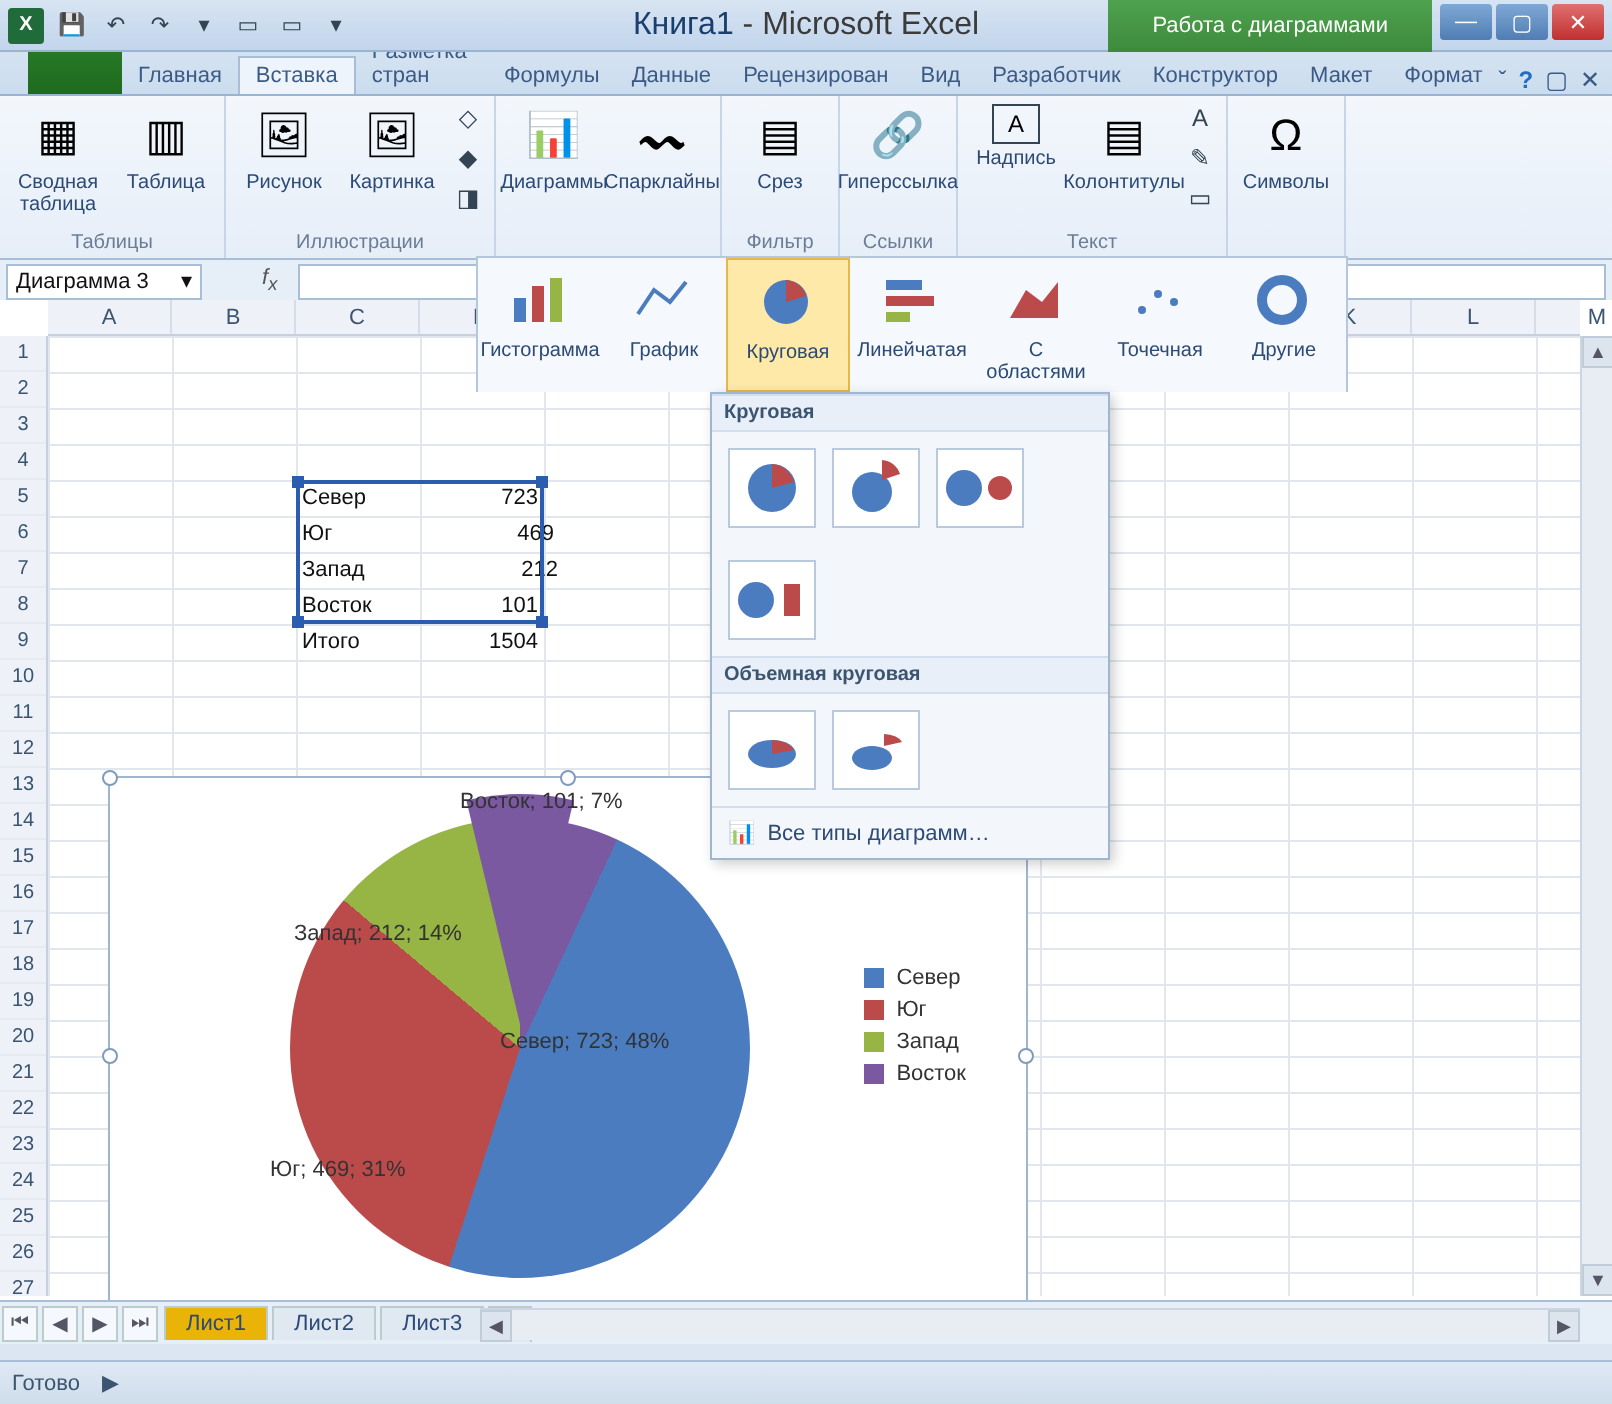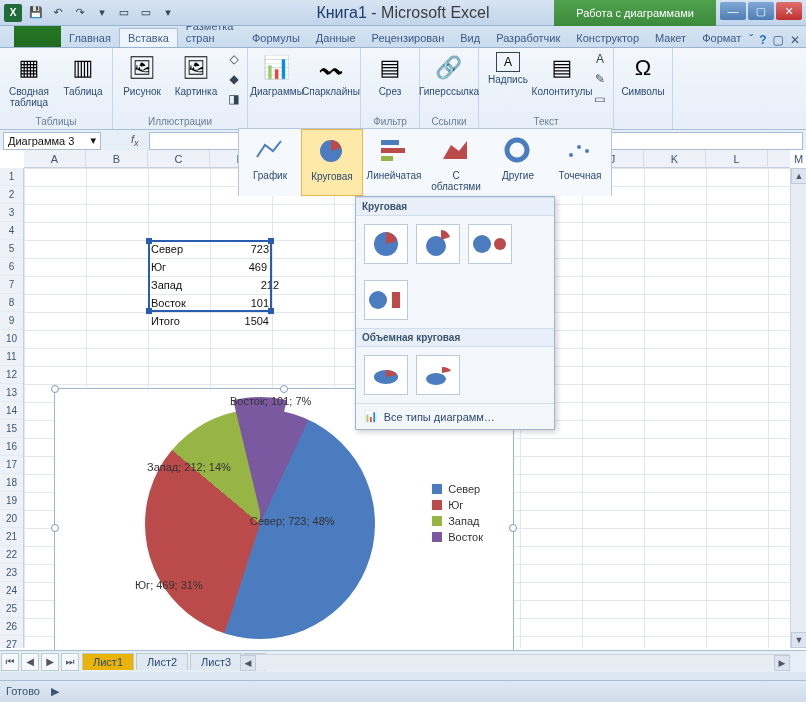--- a/index.html
+++ b/index.html
@@ -290,21 +290,21 @@
       <div class="rh">25</div>
       <div class="rh">26</div>
       <div class="rh">27</div>
     </div>
   <div class="cells">
     <div class="gridlines"></div>
 
     <div class="cell" style="left:124px;top:72px;width:62px">Север</div>
     <div class="cell" style="left:186px;top:72px;width:62px;justify-content:flex-end">723</div>
     <div class="cell" style="left:124px;top:90px;width:62px">Юг</div>
-    <div class="cell" style="left:184px;top:90px;width:62px;justify-content:flex-end">469</div>
+    <div class="cell" style="left:194px;top:90px;width:62px;justify-content:flex-end">469</div>
     <div class="cell" style="left:124px;top:108px;width:62px">Запад</div>
     <div class="cell" style="left:196px;top:108px;width:62px;justify-content:flex-end">212</div>
     <div class="cell" style="left:124px;top:126px;width:62px">Восток</div>
     <div class="cell" style="left:186px;top:126px;width:62px;justify-content:flex-end">101</div>
     <div class="cell" style="left:124px;top:144px;width:62px">Итого</div>
     <div class="cell" style="left:186px;top:144px;width:62px;justify-content:flex-end">1504</div>
 
     <div class="sel" style="left:124px;top:72px;width:124px;height:72px">
       <div class="selhandle" style="left:-4px;top:-4px"></div>
       <div class="selhandle" style="right:-4px;top:-4px"></div>
@@ -369,20 +369,30 @@
       <div class="sarrow" style="float:left">◀</div>
       <div class="sarrow" style="float:right">▶</div>
     </div>
   </div>
 </div>
 
 <div class="chart-ribbon">
   <div class="ctype">
     <div class="cic">
         <svg width="30" height="26">
+          <rect x="2" y="12" width="6" height="12" fill="#4a7cbf"></rect>
+          <rect x="11" y="6" width="6" height="18" fill="#bb4b4b"></rect>
+          <rect x="20" y="2" width="6" height="22" fill="#96b544"></rect>
+        </svg>
+      </div>
+    <div class="clbl">Гистограмма</div>
+  </div>
+  <div class="ctype">
+    <div class="cic">
+        <svg width="30" height="26">
           <polyline points="2,20 10,8 18,14 26,4" stroke="#4a7cbf" fill="none" stroke-width="2"></polyline>
         </svg>
       </div>
     <div class="clbl">График</div>
   </div>
   <div class="ctype active">
     <div class="cic">
         <svg width="30" height="26">
           <circle cx="14" cy="13" r="11" fill="#4a7cbf"></circle>
           <path d="M14 13 L14 2 A11 11 0 0 1 24 10 Z" fill="#bb4b4b"></path>
@@ -404,34 +414,34 @@
     <div class="cic">
         <svg width="30" height="26">
           <polygon points="2,22 10,8 18,14 26,4 26,22" fill="#bb4b4b"></polygon>
         </svg>
       </div>
     <div class="clbl">С областями</div>
   </div>
   <div class="ctype">
     <div class="cic">
         <svg width="30" height="26">
-          <circle cx="14" cy="13" r="10" fill="none" stroke="#4a7cbf" stroke-width="5"></circle>
-        </svg>
-      </div>
-    <div class="clbl">Другие</div>
-  </div>
-  <div class="ctype">
-    <div class="cic">
-        <svg width="30" height="26">
           <circle cx="6" cy="18" r="2" fill="#4a7cbf"></circle>
           <circle cx="14" cy="10" r="2" fill="#4a7cbf"></circle>
           <circle cx="22" cy="14" r="2" fill="#4a7cbf"></circle>
         </svg>
       </div>
     <div class="clbl">Точечная</div>
+  </div>
+  <div class="ctype">
+    <div class="cic">
+        <svg width="30" height="26">
+          <circle cx="14" cy="13" r="10" fill="none" stroke="#4a7cbf" stroke-width="5"></circle>
+        </svg>
+      </div>
+    <div class="clbl">Другие</div>
   </div>
 </div>
 
 <div class="piedrop">
   <div class="sect">Круговая</div>
   <div class="iconsrow">
     <div class="pic">
         <svg width="30" height="28">
           <circle cx="15" cy="14" r="12" fill="#4a7cbf"></circle>
           <path d="M15 14 L15 2 A12 12 0 0 1 26 11 Z" fill="#bb4b4b"></path>

